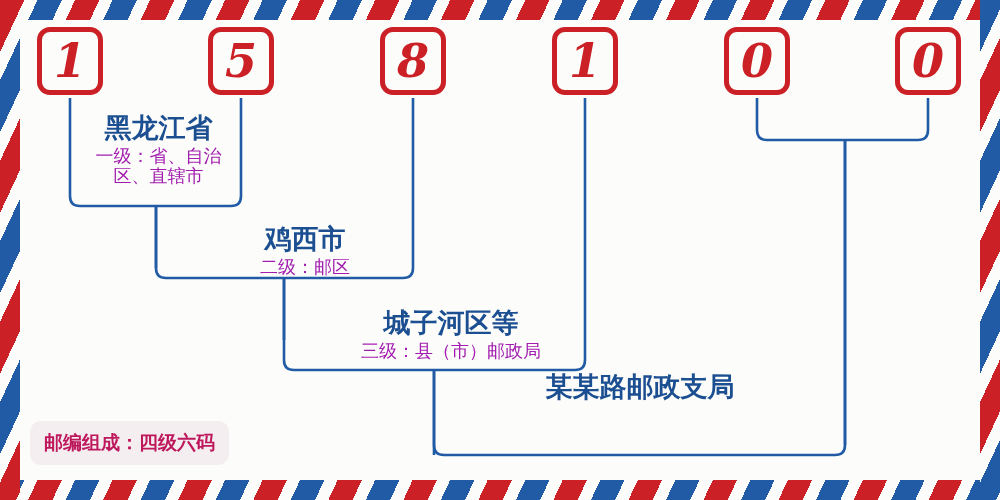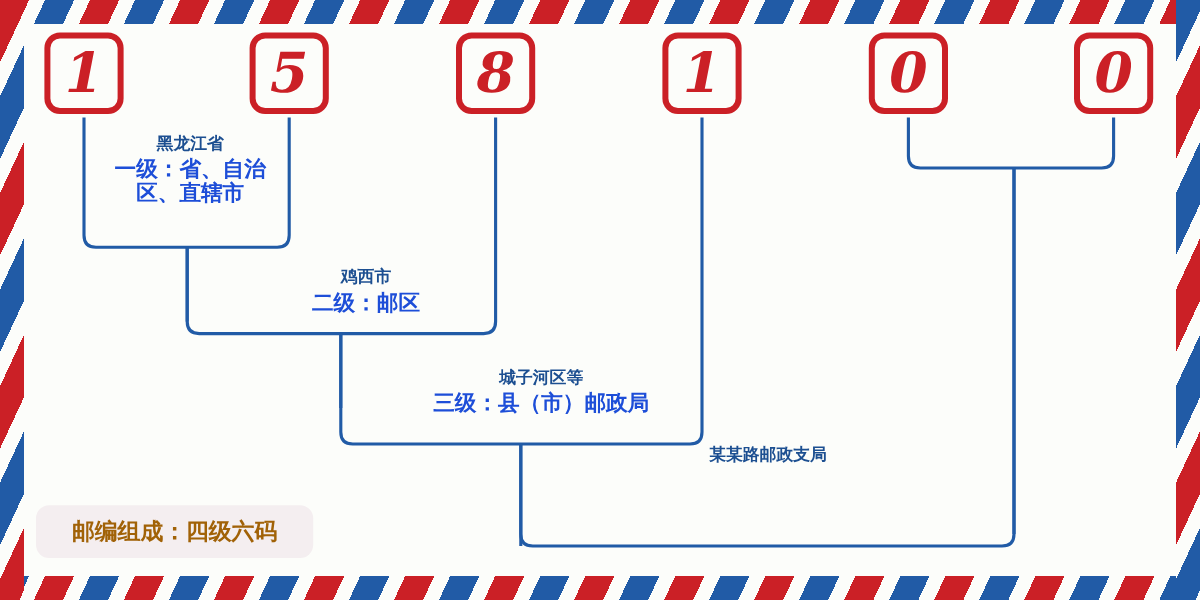--- a/index.html
+++ b/index.html
@@ -85,41 +85,41 @@
 
   
   .label-group{
     position:absolute;z-index:4;text-align:center;
     line-height:1.12;
   }
   .label-title{
     color:#1c4f91;
     font-family:"DejaVu Serif","Liberation Serif",serif;
     font-weight:700;
-    font-size:14px;
+    font-size:27px;
     white-space:nowrap;
   }
   .label-sub{
-    color:#1d4ed8;
+    color:#a21caf;
     font-family:"DejaVu Sans","Liberation Sans",sans-serif;
-    font-weight:700;
+    font-weight:400;
     font-size:18px;
     margin-top:3px;
   }
   .label-sub.wrap{width:150px;}
 
   
   #badge{
     position:absolute;
     left:30px;top:421px;
-    padding:9px 30px;
+    padding:9px 14px;
     background:#f4eef0;
     border-radius:11px;
     z-index:4;
-    color:#a16207;
+    color:#be185d;
     font-family:"DejaVu Serif","Liberation Serif",serif;
     font-weight:700;
     font-size:19px;
     white-space:nowrap;
   }
 </style>
 </head>
 <body>
 
 <div id="stage">

